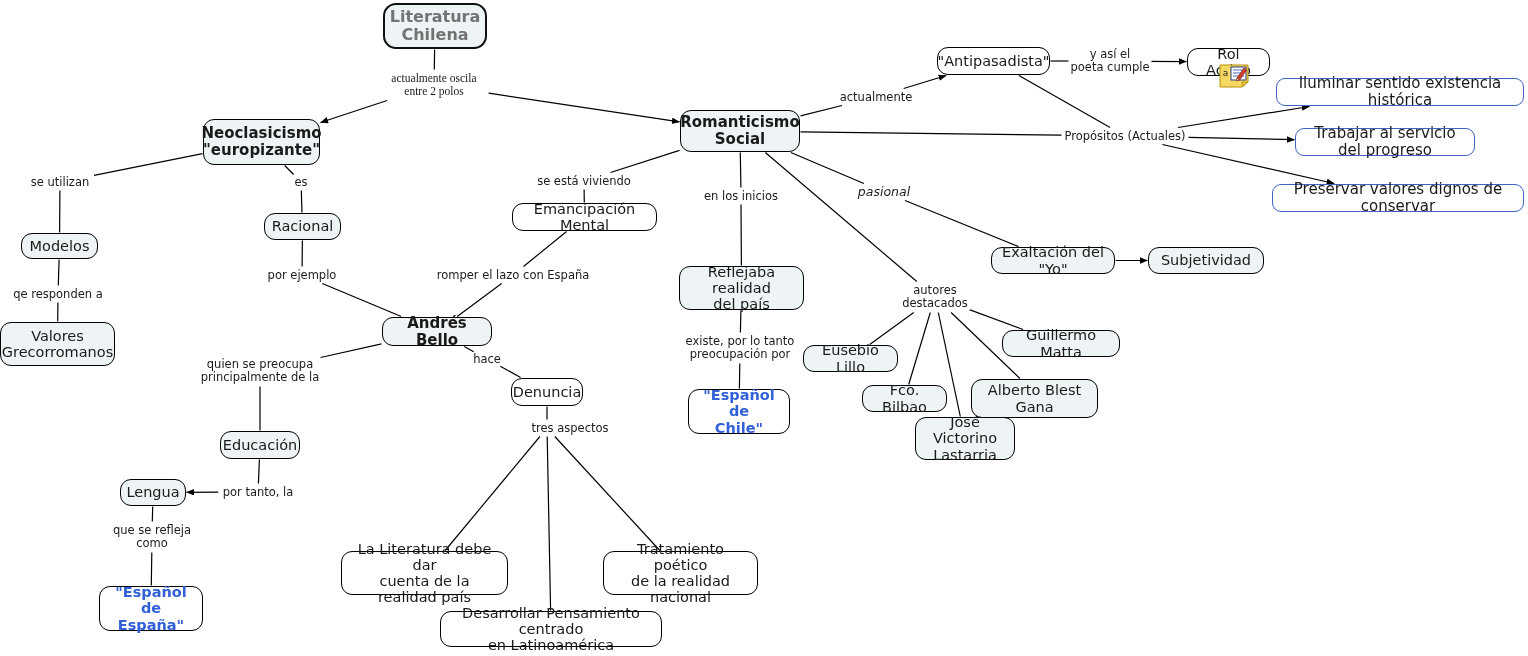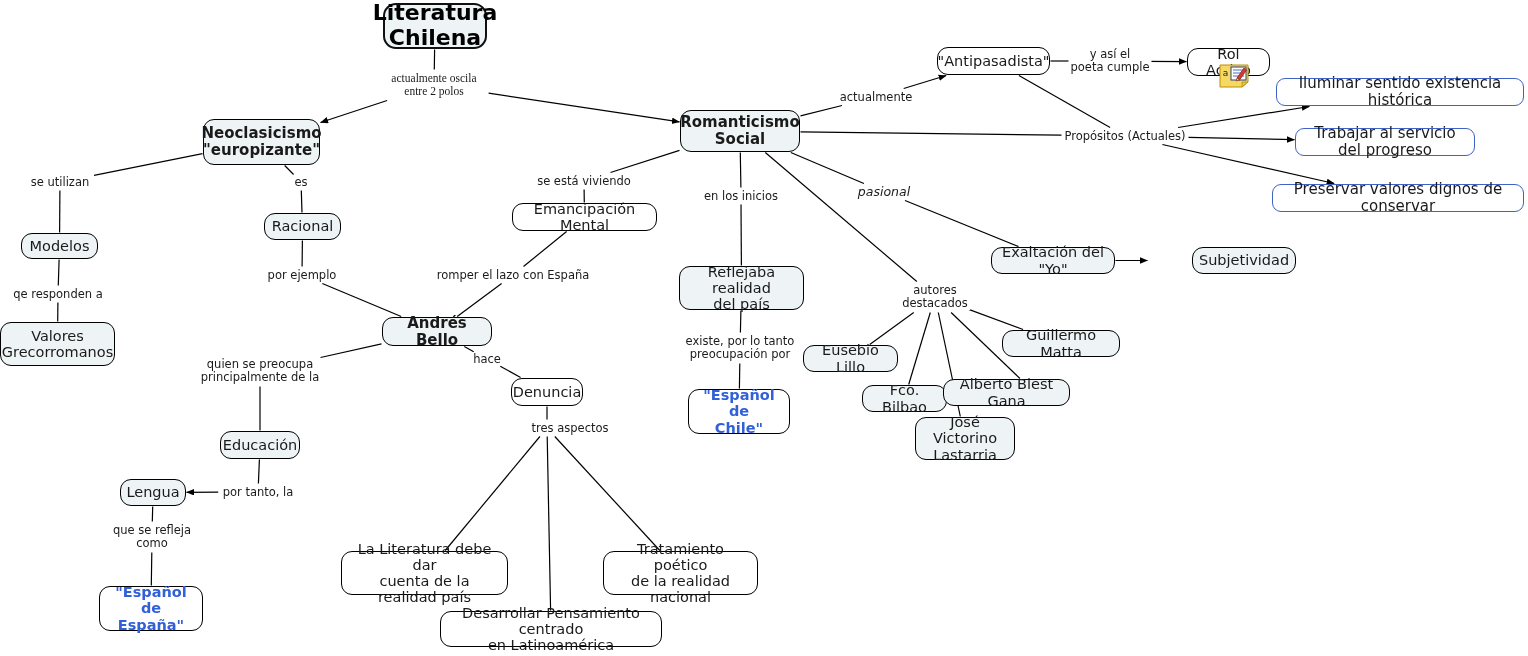--- a/index.html
+++ b/index.html
@@ -39,23 +39,23 @@
     line-height: 1.12;
     padding: 2px 7px;
     white-space: pre-line;
     z-index: 3;
   }
   .node.white { background: #ffffff; }
   .node.bold { font-weight: bold; font-size: 15px; }
   .node.root {
     border: 2.6px solid #101010;
     border-radius: 13px;
-    color: #000000;
+    color: #737373;
     font-weight: bold;
-    font-size: 22px;
+    font-size: 16px;
     background: #eef4f6;
   }
   .node.blue-text {
     color: #3160d8;
     font-weight: bold;
     font-size: 14.5px;
     background: #ffffff;
   }
   .node.blue-border {
     border: 1.2px solid #3f63c4;
@@ -169,26 +169,26 @@
 en Latinoamérica</span></div>
       <div class="node white" style="left: 603px; top: 551px; width: 155px; height: 44px;"><span>Tratamiento poético
 de la realidad nacional</span></div>
       <div class="node " style="left: 679px; top: 266px; width: 125px; height: 44px;"><span>Reflejaba realidad
 del país</span></div>
       <div class="node blue-text" style="left: 688px; top: 389px; width: 102px; height: 45px;"><span>"Español de
 Chile"</span></div>
       <div class="node white" style="left: 937px; top: 47px; width: 113px; height: 28px;"><span>"Antipasadista"</span></div>
       <div class="node white" style="left: 1187px; top: 48px; width: 83px; height: 28px;"><span>Rol Activo</span></div>
       <div class="node " style="left: 991px; top: 247px; width: 124px; height: 27px;"><span>Exaltación del "Yo"</span></div>
-      <div class="node " style="left: 1148px; top: 247px; width: 104px; height: 27px; margin-left: 44px;"><span>Subjetividad</span></div>
+      <div class="node " style="left: 1148px; top: 247px; width: 116px; height: 27px;"><span>Subjetividad</span></div>
       <div class="node " style="left: 803px; top: 345px; width: 95px; height: 27px;"><span>Eusebio Lillo</span></div>
       <div class="node " style="left: 862px; top: 385px; width: 85px; height: 27px;"><span>Fco. Bilbao</span></div>
       <div class="node " style="left: 915px; top: 417px; width: 100px; height: 43px;"><span>José Victorino
 Lastarria</span></div>
-      <div class="node " style="left: 943px; top: 379px; width: 127px; height: 27px;"><span>Alberto Blest Gana</span></div>
+      <div class="node " style="left: 971px; top: 379px; width: 127px; height: 39px;"><span>Alberto Blest Gana</span></div>
       <div class="node " style="left: 1002px; top: 330px; width: 118px; height: 27px;"><span>Guillermo Matta</span></div>
       <div class="node blue-border" style="left: 1276px; top: 78px; width: 248px; height: 28px;"><span>Iluminar sentido existencia histórica</span></div>
       <div class="node blue-border" style="left: 1295px; top: 128px; width: 180px; height: 28px; justify-content: center;"><span>Trabajar al servicio del progreso</span></div>
       <div class="node blue-border" style="left: 1272px; top: 184px; width: 252px; height: 28px;"><span>Preservar valores dignos de conservar</span></div>
       <div class="elabel" style="left: 434px; top: 85px; font-family: Liberation Serif, serif;">actualmente oscila
 entre 2 polos</div>
       <div class="elabel" style="left: 60px; top: 182px;">se utilizan</div>
       <div class="elabel" style="left: 301px; top: 182px;">es</div>
       <div class="elabel" style="left: 58px; top: 294px;">qe responden a</div>
       <div class="elabel" style="left: 302px; top: 275px;">por ejemplo</div>

